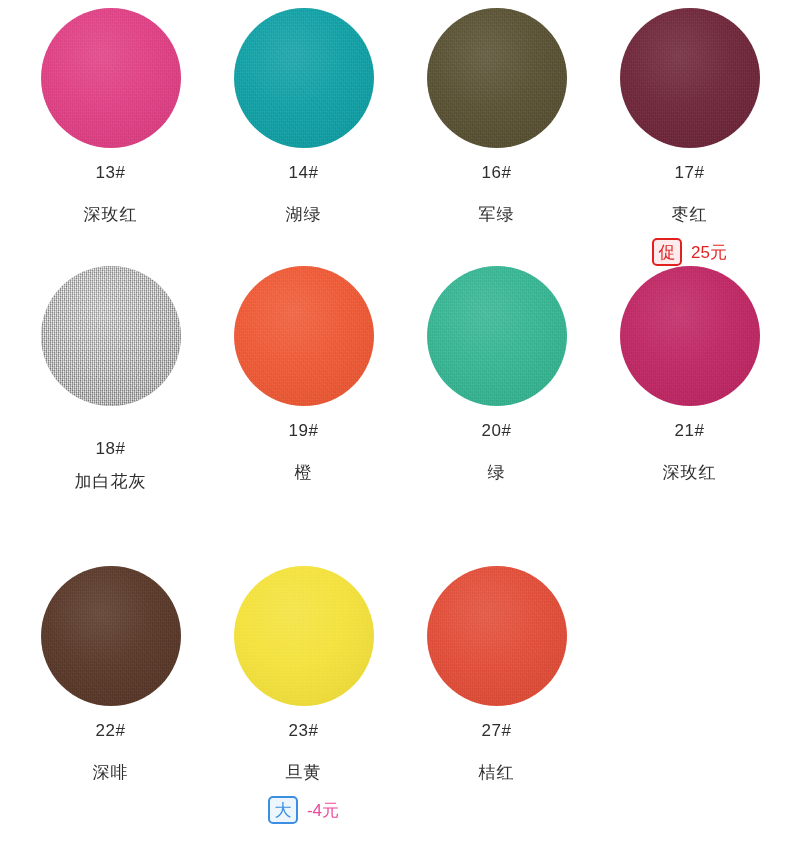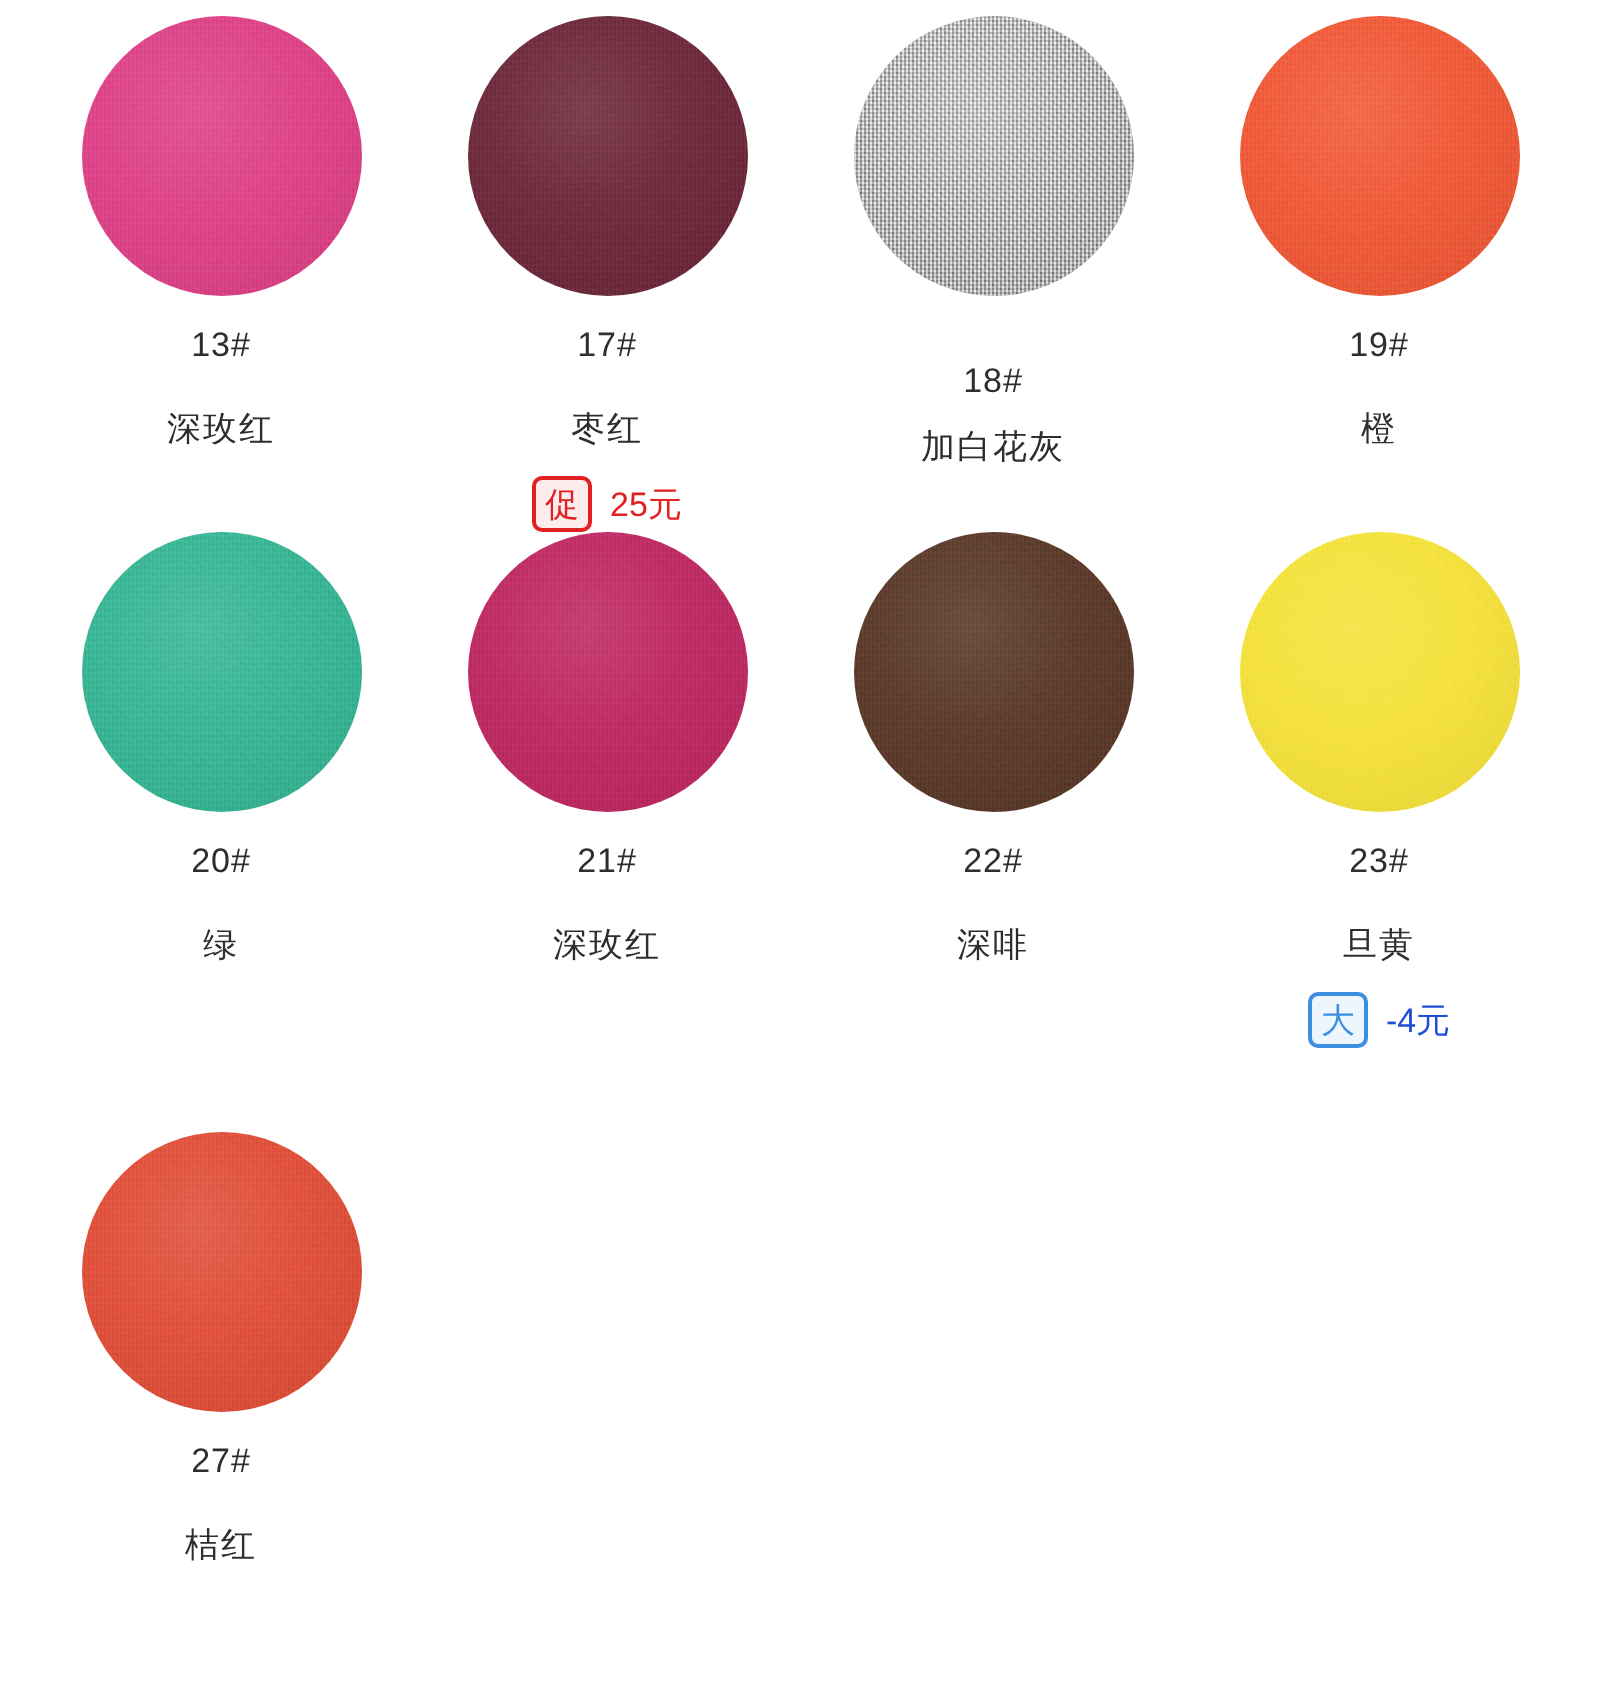--- a/index.html
+++ b/index.html
@@ -159,34 +159,50 @@
   .badge-chip.size {
     border: 2px solid #3c8fe0;
     background: #eef6fd;
     color: #3c8fe0;
   }
   .badge-value {
     font-size: 17px;
     line-height: 1;
   }
   .badge-value.promo { color: #e32020; }
-  .badge-value.size { color: #1d4ed8; }
+  .badge-value.size { color: #ec4899; }
 </style>
 </head>
 <body>
 
 <div class="swatch-page">
   <div class="swatch-grid">
       <div class="swatch-cell">
         <div class="swatch-disc" style="background: rgb(222, 66, 136);">
           <div class="tex"></div>
           <div class="shade"></div>
         </div>
         <div class="swatch-code">13#</div>
         <div class="swatch-name">深玫红</div>
+      </div>
+      <div class="swatch-cell">
+        <div class="swatch-disc" style="background: rgb(22, 160, 165);">
+          <div class="tex"></div>
+          <div class="shade"></div>
+        </div>
+        <div class="swatch-code">14#</div>
+        <div class="swatch-name">湖绿</div>
+      </div>
+      <div class="swatch-cell">
+        <div class="swatch-disc" style="background: rgb(91, 83, 52);">
+          <div class="tex"></div>
+          <div class="shade"></div>
+        </div>
+        <div class="swatch-code">16#</div>
+        <div class="swatch-name">军绿</div>
       </div>
       <div class="swatch-cell">
         <div class="swatch-disc" style="background: rgb(110, 42, 60);">
           <div class="tex"></div>
           <div class="shade"></div>
         </div>
         <div class="swatch-code">17#</div>
         <div class="swatch-name">枣红</div>
         <div class="badge-row">
           <span class="badge-chip promo">促</span>

